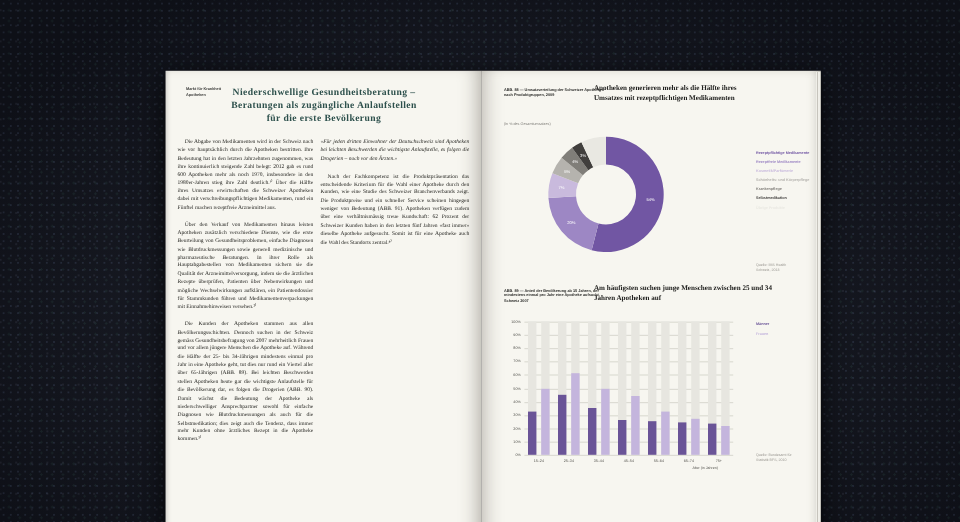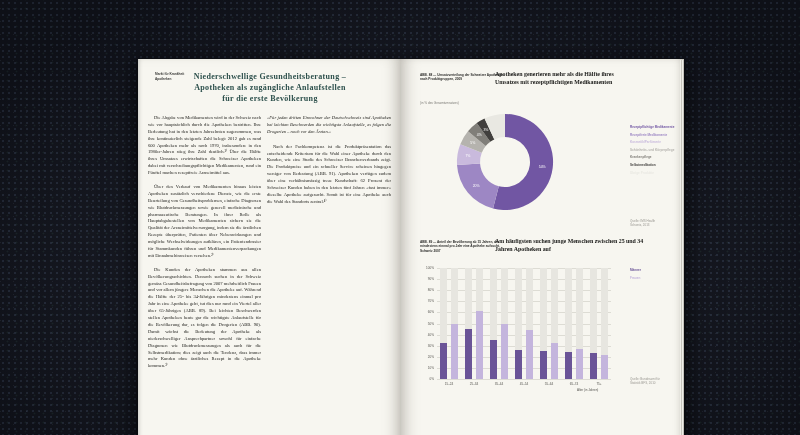--- a/index.html
+++ b/index.html
@@ -81,21 +81,21 @@
 
 <div class="book">
 
   <div class="page left">
     <div class="kicker">
       <div>Markt für Krankheit</div>
       <div>Apotheken</div>
     </div>
     <h1 class="title">
       <span>Niederschwellige Gesundheitsberatung –</span><br>
-      <span>Apotheken als zugängliche Anlaufstellen</span><br>
+      <span>Beratungen als zugängliche Anlaufstellen</span><br>
       <span>für die erste Bevölkerung</span>
     </h1>
     <div class="col col1">
       <p>Die Abgabe von Medikamenten wird in der Schweiz nach wie vor hauptsächlich durch die Apotheken bestritten. Ihre Bedeutung hat in den letzten Jahrzehnten zugenommen, was ihre kontinuierlich steigende Zahl belegt: 2012 gab es rund 600 Apotheken mehr als noch 1970, insbesondere in den 1980er-Jahren stieg ihre Zahl deutlich.¹⁾ Über die Hälfte ihres Umsatzes erwirtschaften die Schweizer Apotheken dabei mit verschreibungspflichtigen Medikamenten, rund ein Fünftel machen rezeptfreie Arzneimittel aus.</p>
       <p>Über den Verkauf von Medikamenten hinaus leisten Apotheken zusätzlich verschiedene Dienste, wie die erste Beurteilung von Gesundheitsproblemen, einfache Diagnosen wie Blutdruckmessungen sowie generell medizinische und pharmazeutische Beratungen. In ihrer Rolle als Hauptabgabestellen von Medikamenten sichern sie die Qualität der Arzneimittelversorgung, indem sie die ärztlichen Rezepte überprüfen, Patienten über Nebenwirkungen und mögliche Wechselwirkungen aufklären, ein Patientendossier für Stammkunden führen und Medikamentenverpackungen mit Einnahmehinweisen versehen.²⁾</p>
       <p>Die Kunden der Apotheken stammen aus allen Bevölkerungsschichten. Dennoch suchen in der Schweiz gemäss Gesundheitsbefragung von 2007 mehrheitlich Frauen und vor allem jüngere Menschen die Apotheke auf. Während die Hälfte der 25- bis 34-Jährigen mindestens einmal pro Jahr in eine Apotheke geht, tut dies nur rund ein Viertel aller über 65-Jährigen (ABB. 89). Bei leichten Beschwerden stellen Apotheken heute gar die wichtigste Anlaufstelle für die Bevölkerung dar, es folgen die Drogerien (ABB. 90). Damit wächst die Bedeutung der Apotheke als niederschwelliger Ansprechpartner sowohl für einfache Diagnosen wie Blutdruckmessungen als auch für die Selbstmedikation; dies zeigt auch die Tendenz, dass immer mehr Kunden ohne ärztliches Rezept in die Apotheke kommen.³⁾</p>
     </div>
     <div class="col col2">
       <p class="quote">«Für jeden dritten Einwohner der Deutschschweiz sind Apotheken bei leichten Beschwerden die wichtigste Anlaufstelle, es folgen die Drogerien – noch vor den Ärzten.»</p>
       <p>Nach der Fachkompetenz ist die Produktpräsentation das entscheidende Kriterium für die Wahl einer Apotheke durch den Kunden, wie eine Studie des Schweizer Branchenverbands zeigt. Die Produktpreise und ein schneller Service scheinen hingegen weniger von Bedeutung (ABB. 91). Apotheken verfügen zudem über eine verhältnismässig treue Kundschaft: 62 Prozent der Schweizer Kunden haben in den letzten fünf Jahren «fast immer» dieselbe Apotheke aufgesucht. Somit ist für eine Apotheke auch die Wahl des Standorts zentral.⁴⁾</p>

